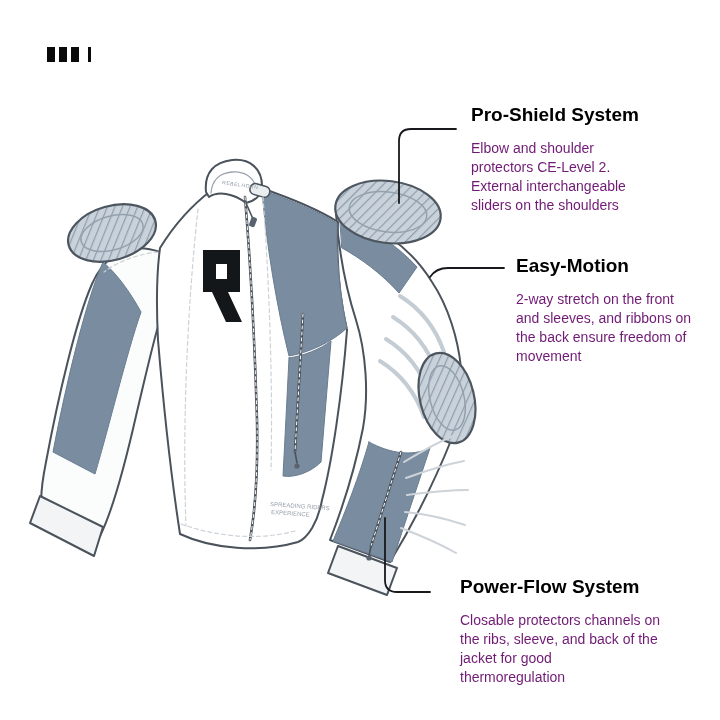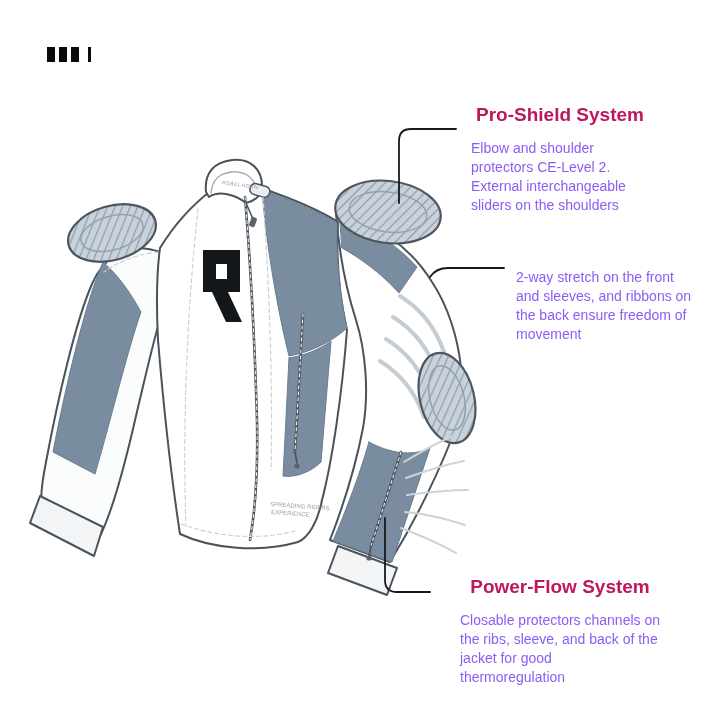--- a/index.html
+++ b/index.html
@@ -12,25 +12,25 @@
   }
   .brand-bars {
     position: absolute; left: 47px; top: 46px;
     display: flex; align-items: center; height: 16px;
   }
   .brand-bars .bar { width: 8px; height: 15px; background: #0a0a0a; display: block; margin-right: 4px; }
   .brand-bars .bar.thin { width: 3px; margin-left: 5px; margin-right: 0; }
   .stage { position: absolute; inset: 0; width: 720px; height: 720px; }
   .callout { position: absolute; }
   .callout h2 {
-    font-size: 19px; font-weight: 700; color: #be185d;
-    letter-spacing: 0; white-space: nowrap; text-align: center;
+    font-size: 19px; font-weight: 700; color: #000000;
+    letter-spacing: 0; white-space: nowrap;
   }
   .callout p {
-    margin-top: 13px; font-size: 14px; line-height: 19px; color: #8b5cf6;
+    margin-top: 13px; font-size: 14px; line-height: 19px; color: #701a75;
   }
   #callout-pro-shield { left: 471px; top: 104px; width: 178px; }
   #callout-easy-motion { left: 516px; top: 255px; width: 184px; }
   #callout-power-flow  { left: 460px; top: 576px; width: 200px; }
 </style>
 </head>
 <body>
 
 <div class="page">
 
@@ -144,20 +144,21 @@
       <path d="M385,518 L385,580 Q385,592 397,592 L430,592"></path>
     </g>
   </svg>
 
   <div class="callout" id="callout-pro-shield">
     <h2>Pro-Shield System</h2>
     <p>Elbow and shoulder protectors CE-Level 2. External interchangeable sliders on the shoulders</p>
   </div>
 
   <div class="callout" id="callout-easy-motion">
+    <h2>Easy-Motion</h2>
     <p>2-way stretch on the front and sleeves, and ribbons on the back ensure freedom of movement</p>
   </div>
 
   <div class="callout" id="callout-power-flow">
     <h2>Power-Flow System</h2>
     <p>Closable protectors channels on the ribs, sleeve, and back of the jacket for good thermoregulation</p>
   </div>
 
 </div>
 

